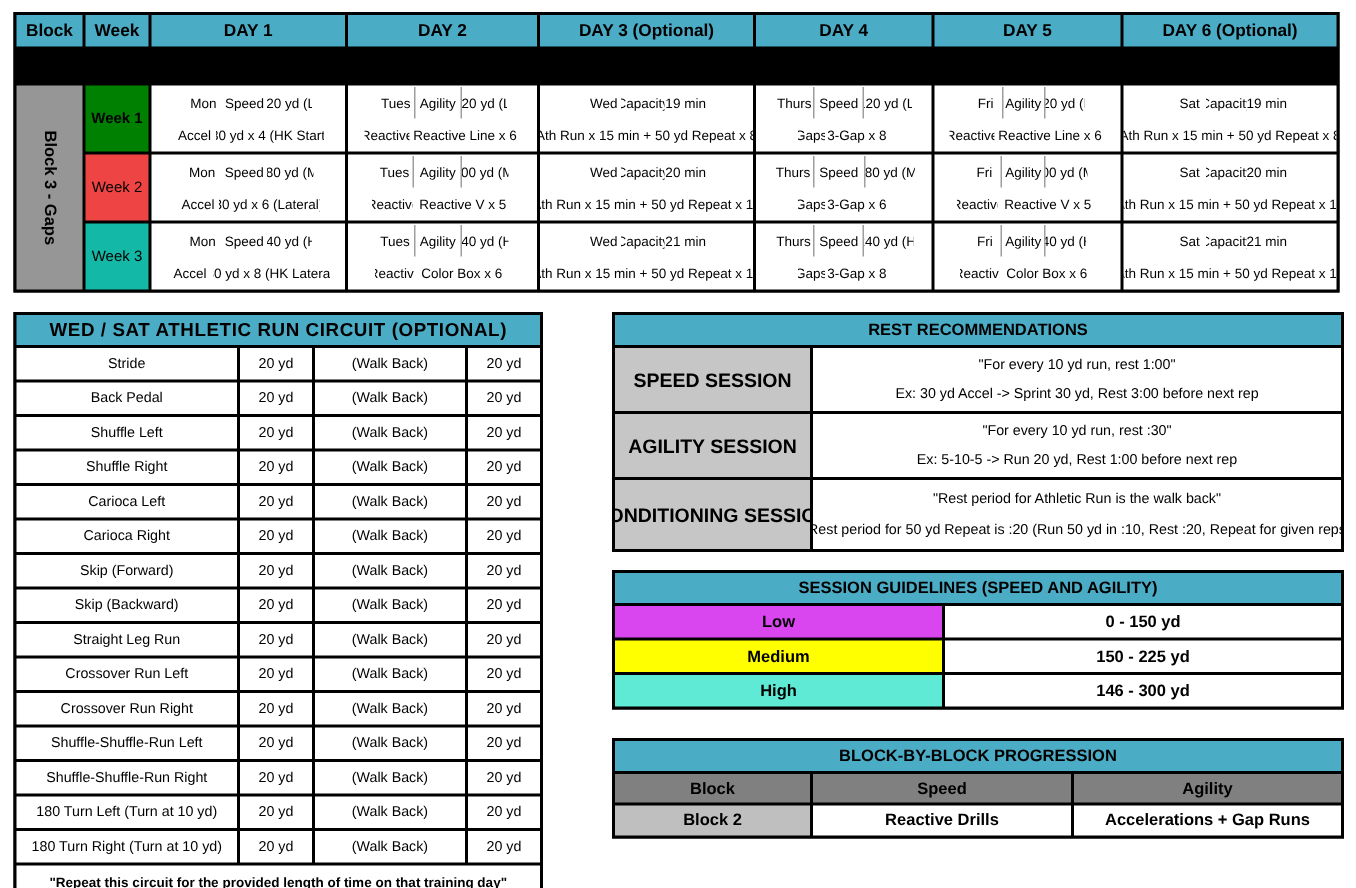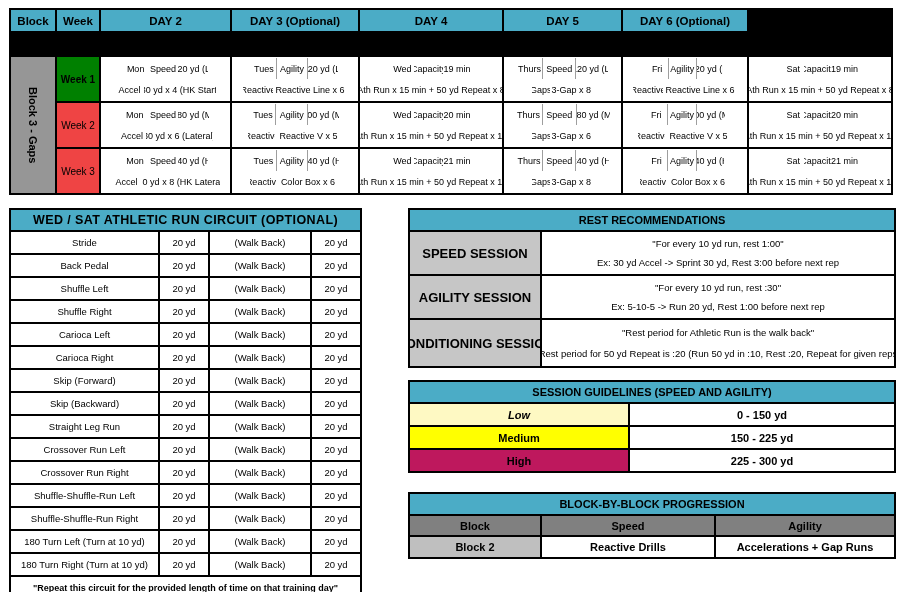--- a/index.html
+++ b/index.html
@@ -50,20 +50,21 @@
   .phead { background:#808080; font-weight:bold; font-size:11px; }
   .pcell { font-weight:bold; font-size:11px; white-space:nowrap; }
   .pblock { background:#BFBFBF; }
 </style>
 </head>
 <body>
 
 <div class="tbl" id="sched">
   <div class="hcell">Block</div>
   <div class="hcell">Week</div>
+  <div class="hcell">DAY 1</div>
   <div class="hcell">DAY 2</div>
   <div class="hcell">DAY 3 (Optional)</div>
   <div class="hcell">DAY 4</div>
   <div class="hcell">DAY 5</div>
   <div class="hcell">DAY 6 (Optional)</div>
   <div class="band"></div>
   <div class="blockcell">
     <span class="vert">Block 3 - Gaps</span>
   </div>
 
@@ -190,21 +191,21 @@
     <div class="cell daycell">
       <div class="l1">
         <div class="seg">Sat</div>
         <div class="seg">Capacity</div>
         <div class="seg">20 min</div>
       </div>
       <div class="l2 one">
         <div class="seg">Ath Run x 15 min + 50 yd Repeat x 10</div>
       </div>
     </div>
-    <div class="cell wlabel" style="background: #ef4444;">Week 3</div>
+    <div class="cell wlabel" style="background: #14b8a6;">Week 3</div>
     <div class="cell daycell">
       <div class="l1">
         <div class="seg">Mon</div>
         <div class="seg">Speed</div>
         <div class="seg">240 yd (H)</div>
       </div>
       <div class="l2 two">
         <div class="seg">Accel</div>
         <div class="seg">30 yd x 8 (HK Lateral)</div>
       </div>
@@ -346,26 +347,26 @@
     <div class="cell rlabel">CONDITIONING SESSION</div>
     <div class="cell rbody">
       <div class="rline">"Rest period for Athletic Run is the walk back"</div>
       <div class="rline">"Rest period for 50 yd Repeat is :20 (Run 50 yd in :10, Rest :20, Repeat for given reps"</div>
     </div>
   </div>
 
 <div class="tbl" id="guide">
   <div class="thead">SESSION GUIDELINES (SPEED AND AGILITY)</div>
 
-<div class="cell glevel" style="background: #fef9c3; font-style: italic;">Low</div>
+<div class="cell glevel" style="background: #d946ef;">Low</div>
     <div class="cell grange">0 - 150 yd</div>
     <div class="cell glevel" style="background: rgb(255, 255, 0);">Medium</div>
     <div class="cell grange">150 - 225 yd</div>
-    <div class="cell glevel" style="background: #be185d;">High</div>
-    <div class="cell grange">225 - 300 yd</div>
+    <div class="cell glevel" style="background: #5eead4;">High</div>
+    <div class="cell grange">146 - 300 yd</div>
   </div>
 
 <div class="tbl" id="prog">
   <div class="thead">BLOCK-BY-BLOCK PROGRESSION</div>
   <div class="cell phead">Block</div>
   <div class="cell phead">Speed</div>
   <div class="cell phead">Agility</div>
   <div class="cell pcell pblock">Block 2</div>
   <div class="cell pcell">Reactive Drills</div>
   <div class="cell pcell">Accelerations + Gap Runs</div>

